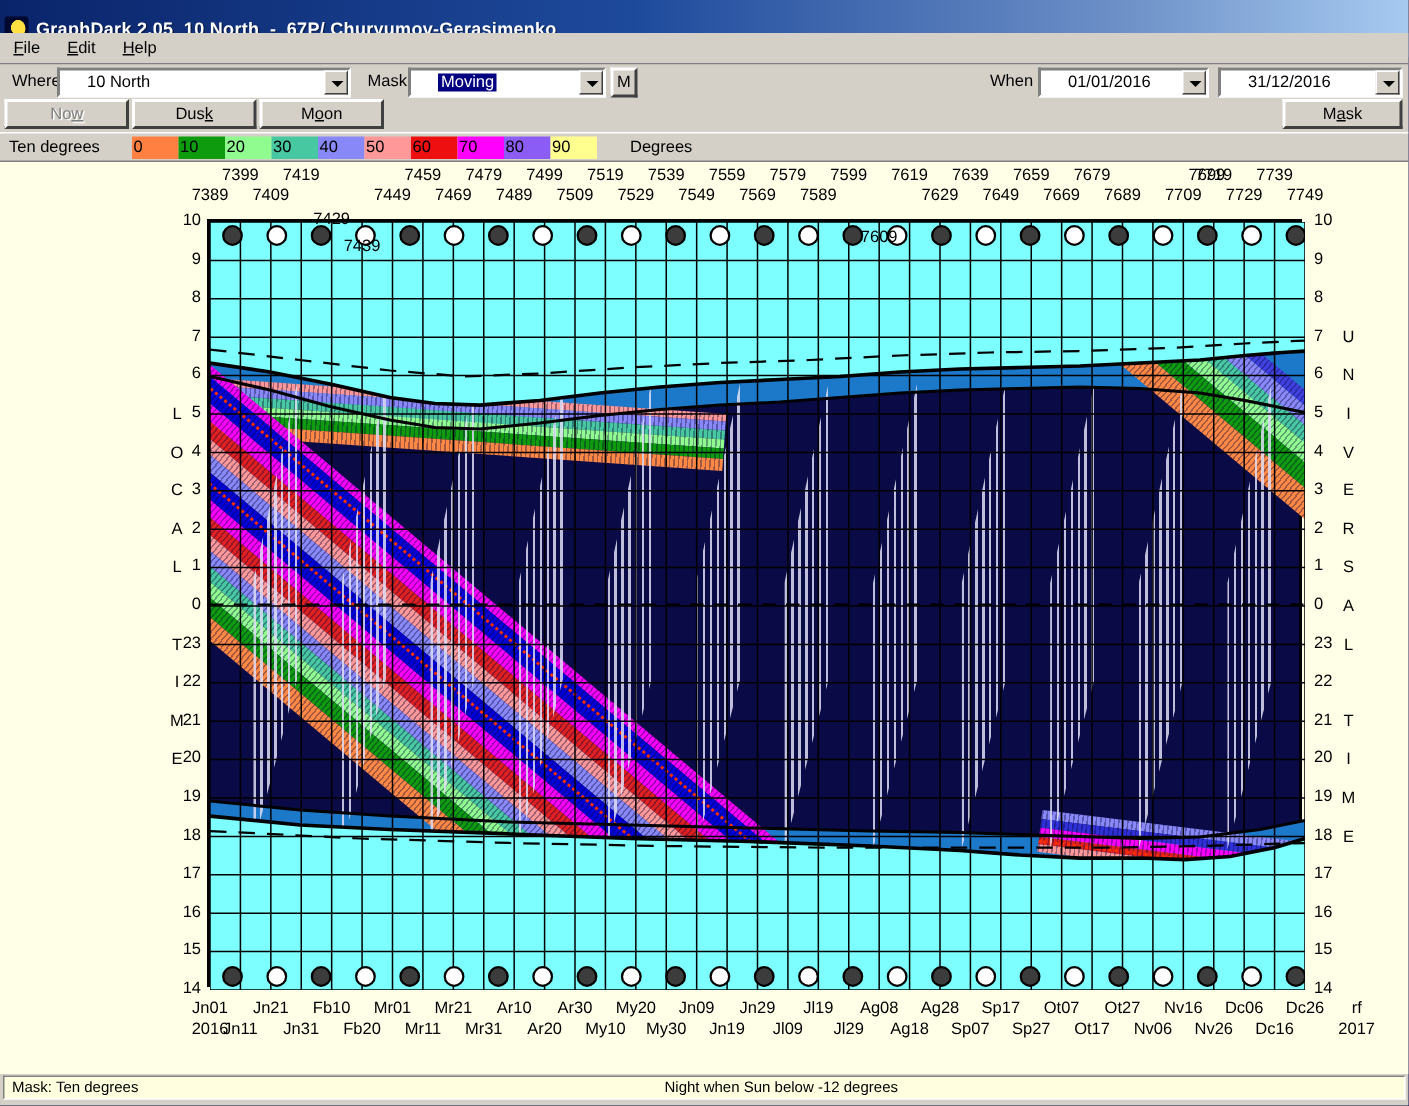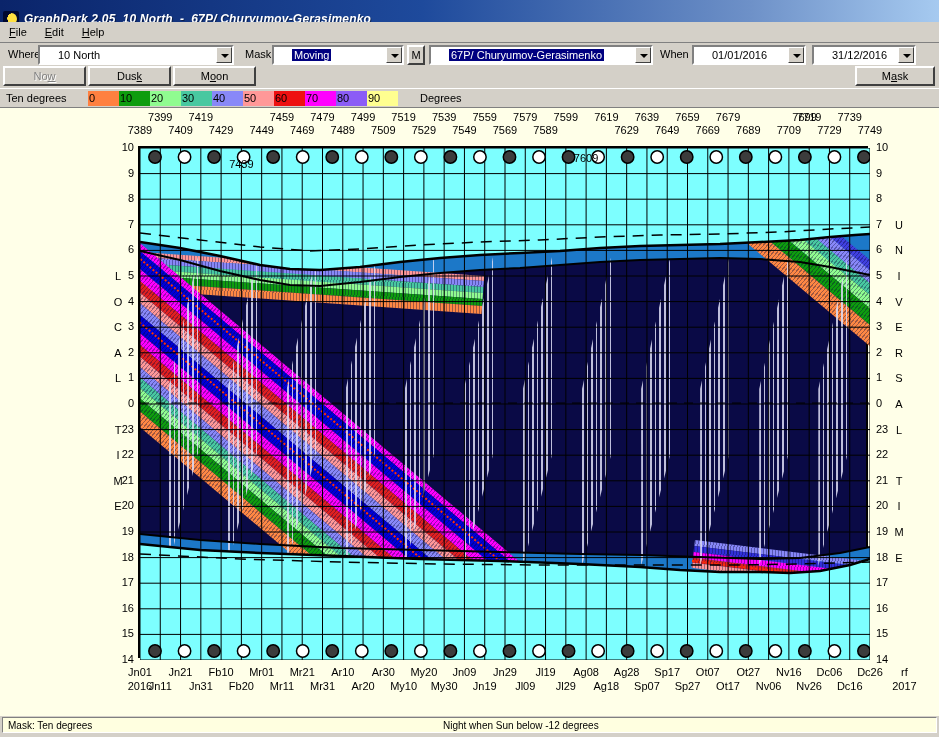--- a/index.html
+++ b/index.html
@@ -9,21 +9,21 @@
     background:#D4D0C8;
     position:relative;
     overflow:hidden;
     font-size:11px;
     color:#000;
   }
   
   #titlebar {
     position:absolute; left:0; top:0; width:939px; height:38px;
     background:linear-gradient(to right,#0A246A 0%,#1E4A9C 45%,#6E91C8 80%,#A6CAF0 100%);
-    display:flex; align-items:center; padding-left:3px;font-style:italic;
+    display:flex; align-items:center; padding-left:3px;
   }
   #titleicon { width:16px; height:16px; background:#000830; position:relative; flex:0 0 16px; border-radius:2px;}
   #titleicon:before { content:""; position:absolute; left:3px; top:2px; width:11px; height:12px;
     background:radial-gradient(circle at 60% 45%, #FFE040 55%, #000830 58%); border-radius:50%;}
   #titletext { color:#fff; font-weight:bold; font-size:12px; margin-left:5px; letter-spacing:.2px;
     text-shadow:1px 1px 0 rgba(0,0,0,.4); white-space:pre;}
   
   #menubar { position:absolute; left:0; top:22px; width:939px; height:21px;
     background:#D4D0C8; border-bottom:1px solid #808080; display:flex; align-items:center; }
   .menuitem { padding:2px 9px; cursor:default; }
@@ -98,30 +98,26 @@
   <div class="combo" style="left:38px; width:196px">
     <div class="val">10 North</div>
     <div class="dropbtn"></div>
   </div>
   <span class="tlabel" style="left:245px">Mask</span>
   <div class="combo" style="left:272px; width:132px">
     <div class="val sel"><span>Moving</span></div>
     <div class="dropbtn"></div>
   </div>
   <div class="pushbtn" style="left:407px; top:2px; width:18px; height:20px; line-height:16px">M</div>
-  <div class="combo" style="left:429px; width:224px">
-    <div class="val sel"><span>67P/ Churyumov-Gerasimenko</span></div>
-    <div class="dropbtn"></div>
-  </div>
   <span class="tlabel" style="left:660px">When</span>
   <div class="combo" style="left:692px; width:114px">
     <div class="val">01/01/2016</div>
     <div class="dropbtn"></div>
   </div>
-  <div class="combo" style="left:812px; width:104px">
+  <div class="combo" style="left:812px; width:123px">
     <div class="val">31/12/2016</div>
     <div class="dropbtn"></div>
   </div>
 </div>
 
 <div id="btnrow">
   <div class="pushbtn disabled" style="left:3px;  width:83px"><span>N</span><span>o</span><u>w</u></div>
   <div class="pushbtn" style="left:88px; width:83px"><span>D</span><span>u</span><span>s</span><u>k</u></div>
   <div class="pushbtn" style="left:173px; width:83px"><span>M</span><u>o</u><span>o</span><span>n</span></div>
   <div class="pushbtn" style="left:855px; width:80px"><span>M</span><u>a</u><span>s</span><span>k</span></div>
@@ -340,21 +336,21 @@
     <span class="axnum c" style="left: 565.833px; top: 3px;">7599</span>
     <span class="axnum c" style="left: 606.389px; top: 3px;">7619</span>
     <span class="axnum c" style="left: 646.944px; top: 3px;">7639</span>
     <span class="axnum c" style="left: 687.5px; top: 3px;">7659</span>
     <span class="axnum c" style="left: 728.056px; top: 3px;">7679</span>
     <span class="axnum c" style="left: 768.611px; top: 3px; margin-left: 16px;">7699</span>
     <span class="axnum c" style="left: 809.167px; top: 3px;">7719</span>
     <span class="axnum c" style="left: 849.722px; top: 3px;">7739</span>
     <span class="axnum c" style="left: 140px; top: 16px;">7389</span>
     <span class="axnum c" style="left: 180.556px; top: 16px;">7409</span>
-    <span class="axnum c" style="left: 221.111px; top: 16px; text-align: center;">7429</span>
+    <span class="axnum c" style="left: 221.111px; top: 32px; text-align: center;">7429</span>
     <span class="axnum c" style="left: 261.667px; top: 16px;">7449</span>
     <span class="axnum c" style="left: 302.222px; top: 16px;">7469</span>
     <span class="axnum c" style="left: 342.778px; top: 16px;">7489</span>
     <span class="axnum c" style="left: 383.333px; top: 16px;">7509</span>
     <span class="axnum c" style="left: 423.889px; top: 16px;">7529</span>
     <span class="axnum c" style="left: 464.444px; top: 16px;">7549</span>
     <span class="axnum c" style="left: 505px; top: 16px;">7569</span>
     <span class="axnum c" style="left: 545.556px; top: 16px;">7589</span>
     <span class="axnum c" style="left: 586.111px; top: 16px; margin-top: 28px;">7609</span>
     <span class="axnum c" style="left: 626.667px; top: 16px;">7629</span>

